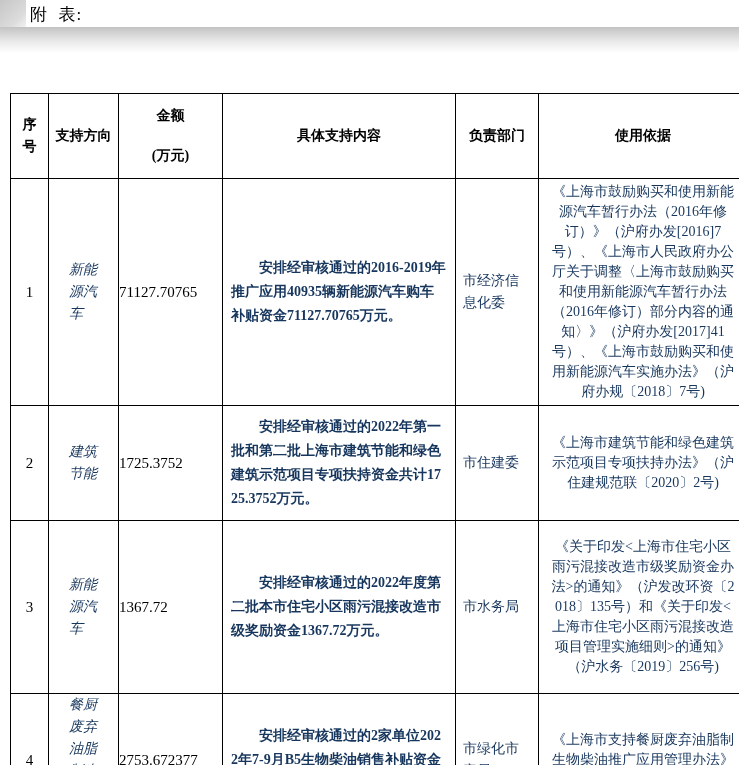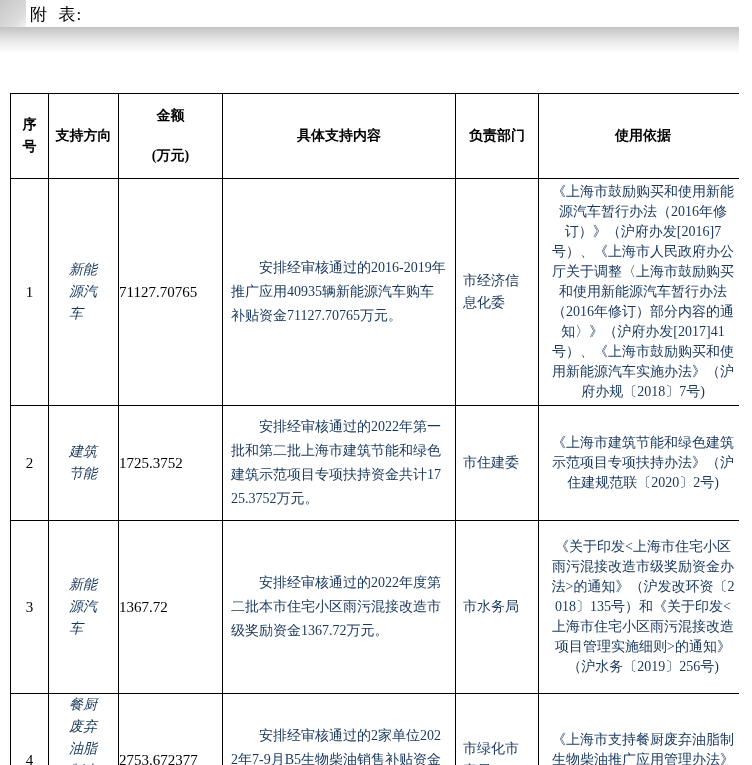--- a/index.html
+++ b/index.html
@@ -30,21 +30,21 @@
   tr.r2  { height:115px; }
   tr.r3  { height:173px; }
   tr.r4  { height:96px; }
 
   .amount-head { display:flex; flex-direction:column; align-items:center; gap:18px; }
 
   td.c-index  { text-align:center; color:#000; font-size:15px; }
   td.c-dir    { padding:0 20px; color:#17365D; font-size:14px; line-height:22px; text-align:left;font-style:italic; }
   td.c-amt    { text-align:left; color:#000; font-size:15px; }
   td.c-content{ padding:2px 8px; color:#17365D; font-size:14px; line-height:24px;
-                text-indent:2em; text-align:left; }
+                text-indent:2em; text-align:left;font-weight:bold; }
   td.c-dept   { padding:0 7px; color:#17365D; font-size:14px; line-height:22px; text-align:left; }
   td.c-basis  { padding:3px 12px; color:#17365D; font-size:14px; line-height:20px; text-align:center; }
 </style>
 </head>
 <body>
 
 <div id="stage">
 
   <div class="corner-shade"></div>
   <div class="band-shade"></div>

